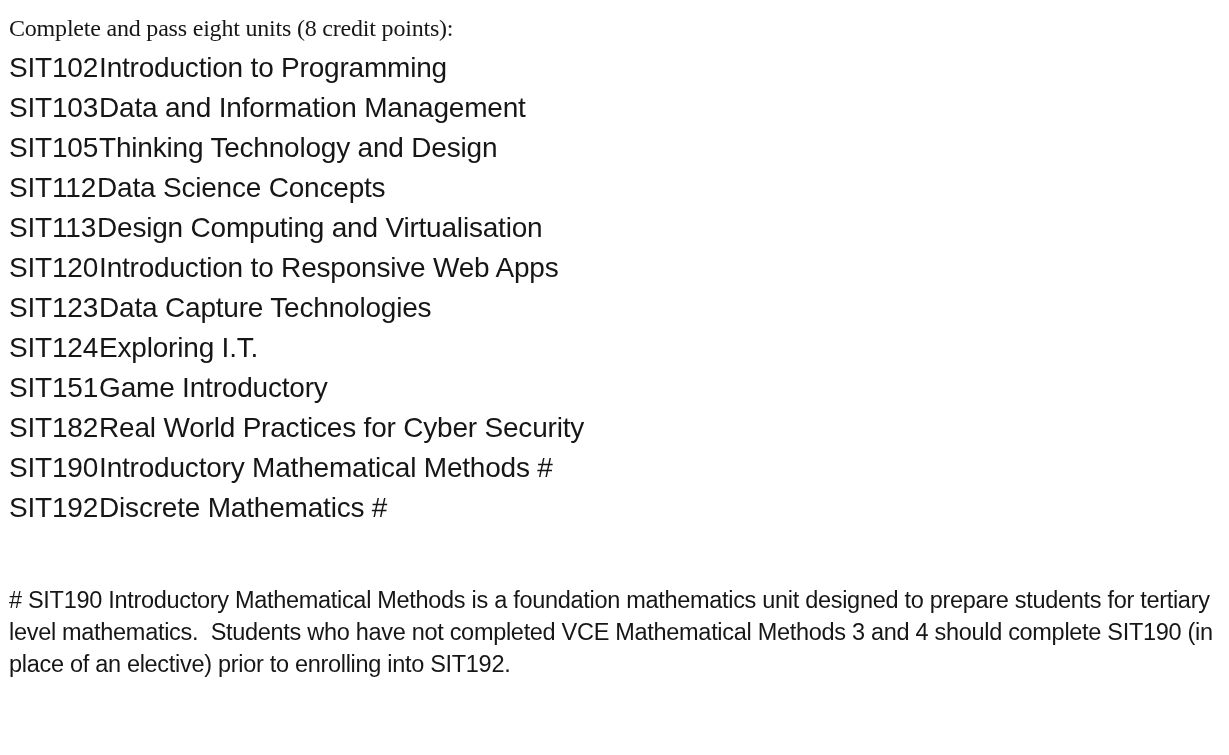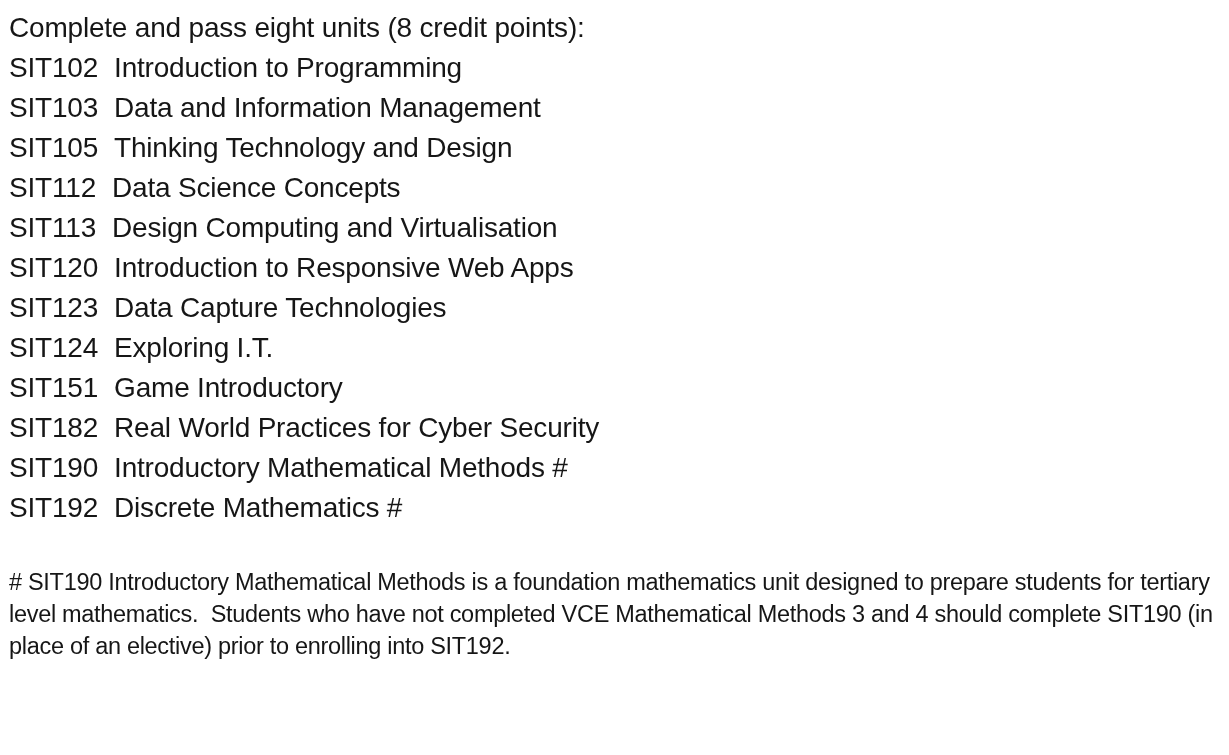--- a/index.html
+++ b/index.html
@@ -21,28 +21,29 @@
     top: 8px;
     width: 1212px;
   }
   .unit-list-block {
     font-size: 28px;
     line-height: 40px;
     letter-spacing: -0.2px;
     white-space: nowrap;
   }
   .heading-line {
-    font-size: 28px;
+    font-size: 24px;
     line-height: 40px;
+    font-family: Liberation Serif, serif;
   }
   .unit-line .unit-code {
-    margin-right: 16px;
+    margin-right: 1px;
   }
   .footnote {
-    margin-top: 38px;
+    margin-top: 56px;
     font-size: 23.5px;
     line-height: 32px;
     letter-spacing: -0.3px;
     width: 1212px;
     white-space: pre-wrap;
   }
 </style>
 </head>
 <body>
 

